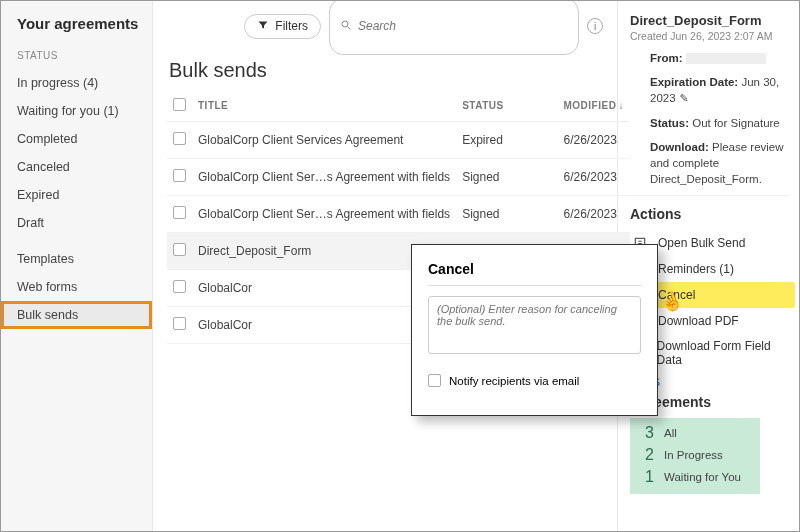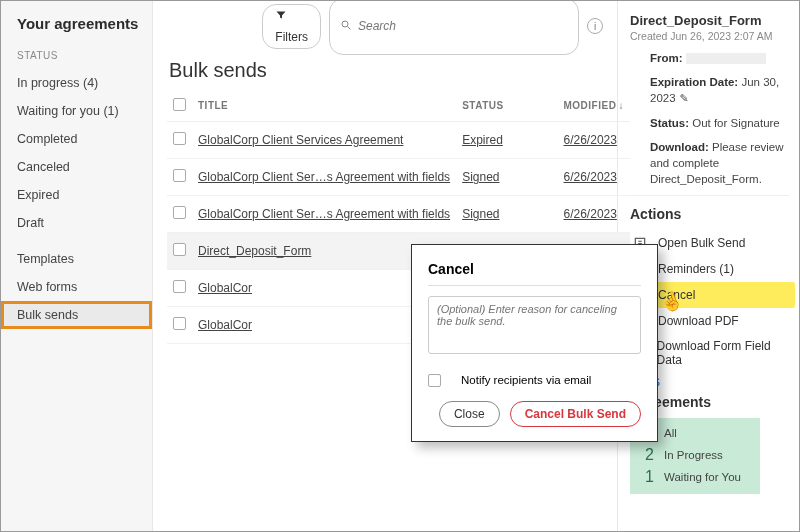--- a/index.html
+++ b/index.html
@@ -8,28 +8,28 @@
 .sidebar { width: 152px; background: #f6f6f6; border-right: 1px solid #e8e8e8; padding-top: 0; }
 .page-title { font-size: 15px; font-weight: 700; padding: 14px 0 14px 16px; color: #2c2c2c; }
 .status-label { font-size: 10px; color: #888; letter-spacing: .5px; padding: 4px 16px 8px; }
 .nav-item { font-size: 12.5px; color: #444; padding: 7px 16px; cursor: pointer; }
 .nav-sep { height: 8px; }
 .nav-item.active { background: #eaeaea; }
 .nav-highlight { outline: 3px solid #e88b1f; outline-offset: -3px; }
 .main { flex: 1; position: relative; padding: 10px 14px 0 14px; min-width: 0;}
 .toolbar { display: flex; gap: 8px; align-items: center; height: 30px; }
 .spacer { flex: 1; }
-.btn-outline { display: inline-flex; gap: 6px; border: 1px solid #ccc; border-radius: 14px; padding: 4px 12px; font-size: 12px; color: #333; cursor: pointer; background: #fff; flex-direction: column; }
+.btn-outline { display: inline-flex; align-items: center; gap: 6px; border: 1px solid #ccc; border-radius: 14px; padding: 4px 12px; font-size: 12px; color: #333; cursor: pointer; background: #fff; }
 .search { display: inline-flex; align-items: center; gap: 6px; border: 1px solid #ccc; border-radius: 14px; padding: 20px 10px; font-size: 12px; color: #888; width: 250px; background:#fff;}
 .search input { border: none; outline: none; font-size: 12px; width: 100%; font-style: italic; color:#555; background:transparent;}
 .info-circle { width: 16px; height: 16px; border: 1px solid #aaa; border-radius: 50%; display: inline-flex; align-items:center; justify-content:center; font-size:10px; color:#777; cursor:pointer;}
 .section-title { font-size: 20px; color: #333; margin: 18px 0 8px 2px; font-weight: 400;}
 table.agreements { width: 100%; border-collapse: collapse; font-size: 12px; color: #444; }
 table.agreements th { text-align: left; font-size: 10px; color: #777; letter-spacing: .5px; font-weight: 600; padding: 8px 6px; border-bottom: 1px solid #eee;}
-table.agreements td { padding: 10px 6px; border-bottom: 1px solid #f1f1f1; white-space: nowrap; overflow:hidden; text-overflow: ellipsis; text-decoration: underline;}
+table.agreements td { padding: 10px 6px; border-bottom: 1px solid #f1f1f1; white-space: nowrap; overflow:hidden; text-overflow: ellipsis;}
 table.agreements tr.selected td { background: #f3f3f3; }
 .chk { width:13px; height:13px; border:1px solid #aaa; border-radius:2px; display:inline-block; background:#fff;}
 .sort-arrow { font-size:10px; color:#777; margin-left:2px;}
 .rightpanel { width: 182px; border-left: 1px solid #e8e8e8; padding: 12px 10px 0 12px; font-size: 12px; color:#444; overflow:hidden;}
 .rightpanel h4 { font-size: 13px; font-weight:700; color:#333; margin-bottom:2px;}
 .rightpanel .created { font-size: 10.5px; color:#888; margin-bottom:8px;}
 .rightpanel .row { font-size: 11.5px; margin-bottom: 8px; line-height:1.4;padding-left:20px;}
 .rightpanel .row b { color:#333; font-weight:700;}
 .rightpanel .redact { display:inline-block; width:80px; height:11px; background:#eee; vertical-align:middle;}
 .divider { height:1px; background:#eee; margin: 8px 0 10px;}
@@ -40,21 +40,21 @@
 .action-icon.circle { border:1.5px solid #555; border-radius:50%; font-size:9px; line-height:1;}
 .see-all { text-align:left; font-size:11px; color:#1473e6; margin-top:4px; white-space:nowrap;}
 .agg-stats { background:#c8ead7; padding:4px 10px 6px; margin-top:2px; width:130px;}
 .agg-row { display:flex; align-items:center; gap:10px; font-size:11.5px; padding:2px 0;}
 .agg-row .num { font-size:16px; color:#2a6f4f; width:14px; text-align:right;}
 
 .modal { position:absolute; left:258px; top:243px; width:247px; background:#fff; border:1px solid #333; box-shadow: 6px 6px 10px rgba(0,0,0,.25); padding: 16px 16px 14px; z-index:10;}
 .modal h3 { font-size:14px; font-weight:700; margin-bottom:8px;}
 .modal hr { border:none; border-top:1px solid #ddd; margin-bottom:10px;}
 .modal textarea { width:100%; height:58px; border:1px solid #ccc; border-radius:3px; padding:6px 8px; font-size:11px; color:#888; font-style:italic; resize:none; font-family:inherit;}
-.modal .notify { display:flex; align-items:flex-start; gap:20px; font-size:11.5px; margin:16px 0 14px;}
+.modal .notify { display:flex; align-items:center; gap:8px; font-size:11.5px; margin:16px 0 14px;}
 .modal .btns { display:flex; justify-content:flex-end; gap:10px;}
 .modal .btn { border-radius:14px; padding:5px 14px; font-size:12px; cursor:pointer; background:#fff;}
 .modal .btn.close-b { border:1px solid #888; color:#333;}
 .modal .btn.primary { border:1.5px solid #d7373f; color:#d7373f; font-weight:600;}
 .pencil { display:inline-block; margin-left:4px; color:#555; font-size:11px;}
 .cursor-hand { position:absolute; left: 660px; top: 290px; font-size: 18px; z-index: 20; pointer-events:none; transform: rotate(-20deg);}
 </style>
 </head>
 <body>
 
@@ -146,24 +146,20 @@
     </table>
 
     <div class="modal">
       <h3>Cancel</h3>
       <hr>
       <textarea placeholder="(Optional) Enter reason for canceling the bulk send." style=""></textarea>
       <div class="notify">
         <span class="chk"></span>
         <span>Notify recipients via email</span>
       </div>
-      <div class="btns">
-        <div class="btn close-b">Close</div>
-        <div class="btn primary">Cancel Bulk Send</div>
-      </div>
     </div>
   </div>
 
   <div class="rightpanel">
     <h4>Direct_Deposit_Form</h4>
     <div class="created">Created Jun 26, 2023 2:07 AM</div>
     <div class="row"><b>From:</b> <span class="redact"></span></div>
     <div class="row"><b>Expiration Date:</b> <span>Jun 30, 2023</span><span class="pencil">✎</span></div>
     <div class="row"><b>Status:</b> <span>Out for Signature</span></div>
     <div class="row"><b>Download:</b> <span>Please review and complete Direct_Deposit_Form.</span></div>

